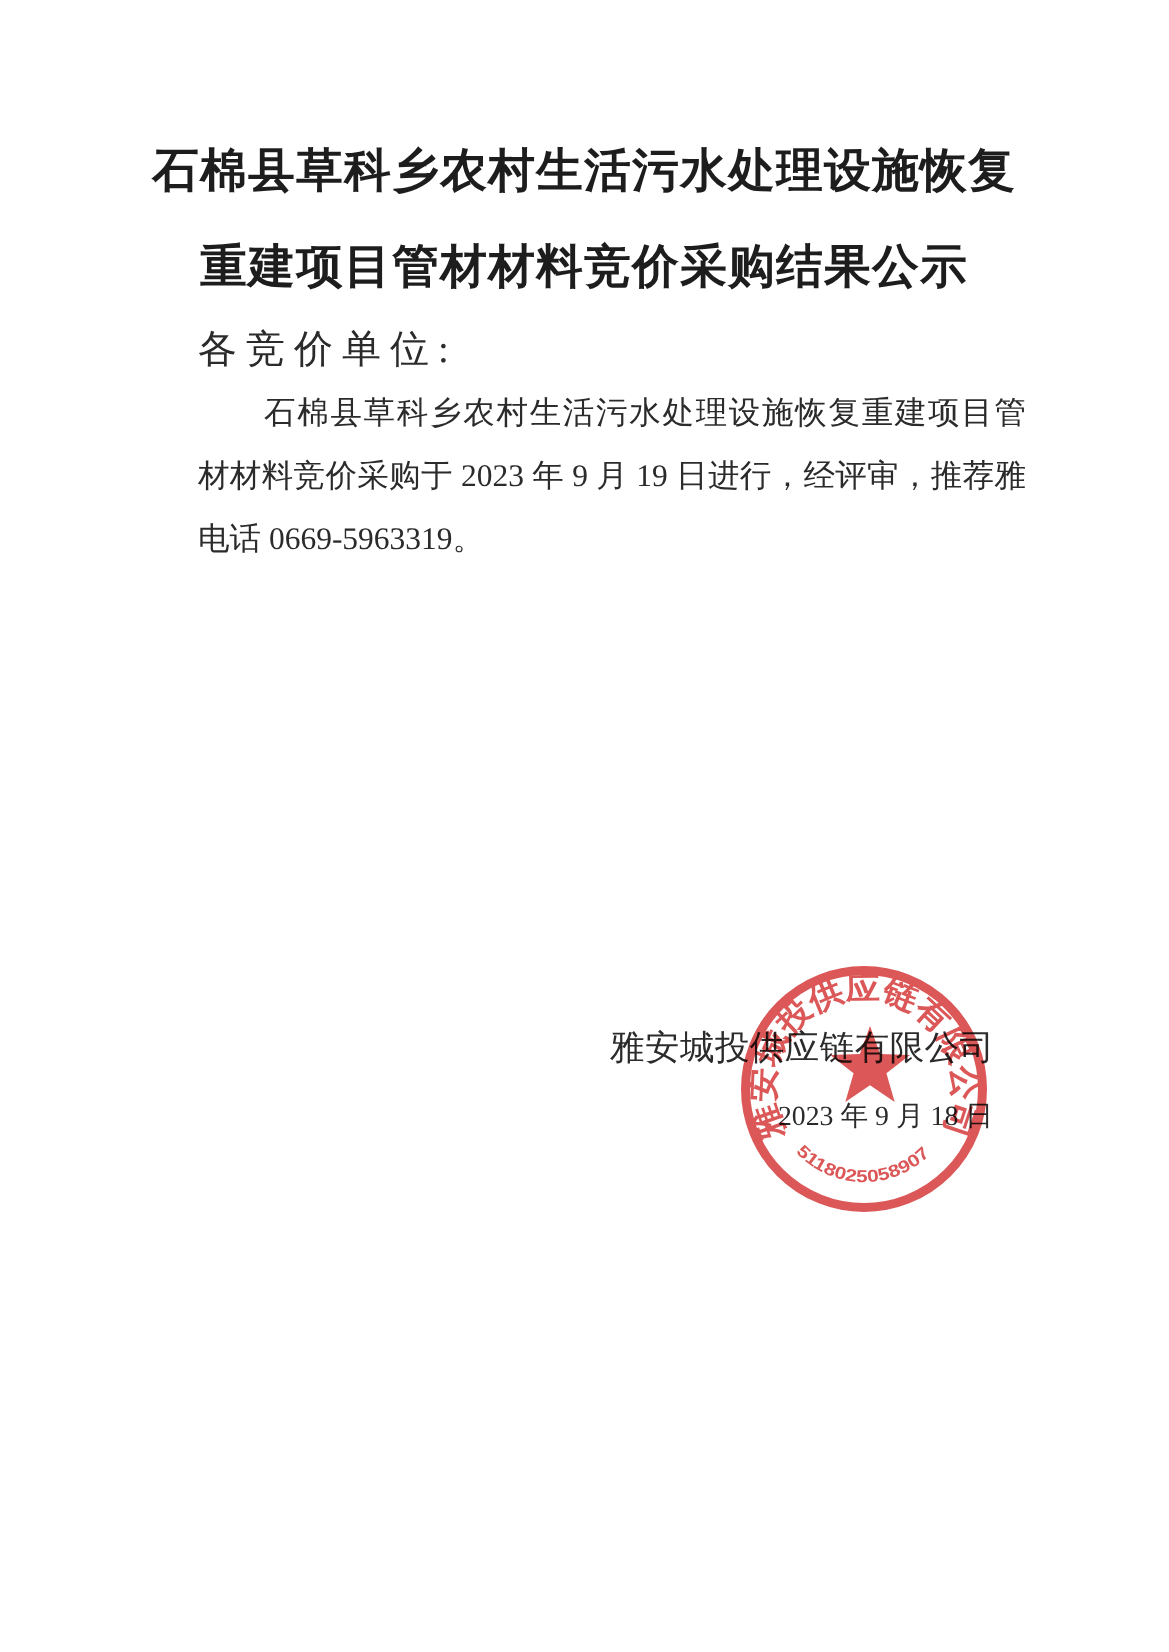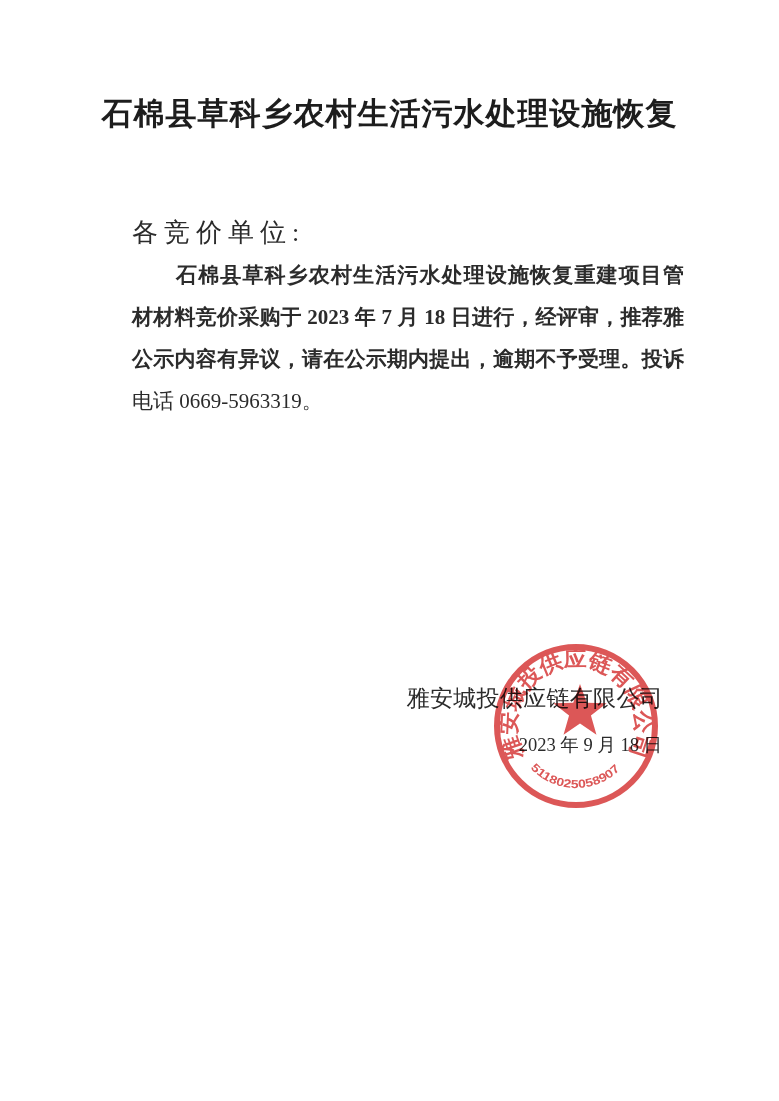--- a/index.html
+++ b/index.html
@@ -24,21 +24,20 @@
   .body-block {
     position:absolute;
     left:104px; top:212px; width:580px;
     font-size:21px;
   }
   .line { height:42px; line-height:42px;margin-left:28px; }
   .j {
     text-align:justify;
     text-align-last:justify;
     text-justify:inter-character;
-    font-weight:bold;
   }
   .ind { padding-left:44px; }
   .salutation {
     font-size:26px;
     letter-spacing:6px;
   }
   .sig-company {
     position:absolute; top:684px; right:116px;
     font-size:23px; line-height:30px; letter-spacing:0.3px;
     white-space:nowrap;
@@ -65,26 +64,26 @@
     font-family:"Liberation Sans","DejaVu Sans",sans-serif;
     font-size:11.5px; font-weight:600;
   }
 </style>
 </head>
 <body>
 
 <div class="page">
 
   <div class="title t1">石棉县草科乡农村生活污水处理设施恢复</div>
+  <div class="title t2">重建项目管材材料竞价采购结果公示</div>
 
   <div class="body-block">
     <div class="line salutation">各竞价单位:</div>
     <div class="line j ind">石棉县草科乡农村生活污水处理设施恢复重建项目管</div>
-    <div class="line j">材材料竞价采购于 2023 年 7 月 18 日进行，经评审，推荐雅</div>
-    <div class="line j">公示内容有异议，请在公示期内提出，逾期不予受理。投诉</div>
+    <div class="line j">材材料竞价采购于 2023 年 9 月 19 日进行，经评审，推荐雅</div>
     <div class="line">电话 0669-5963319。</div>
   </div>
 
   <div class="sig-company">雅安城投供应链有限公司</div>
   <div class="sig-date">2023 年 9 月 18 日</div>
 
   <svg class="seal" viewBox="0 0 220 220" width="220" height="220" xmlns="http://www.w3.org/2000/svg">
     <defs>
       <path id="sealTopArc" d="M 59.1,141.8 A 60,60 0 1 1 160.9,141.8" fill="none"></path>
       <path id="sealBotArc" d="M 62.5,149.9 A 62,62 0 0 0 157.5,149.9" fill="none"></path>

